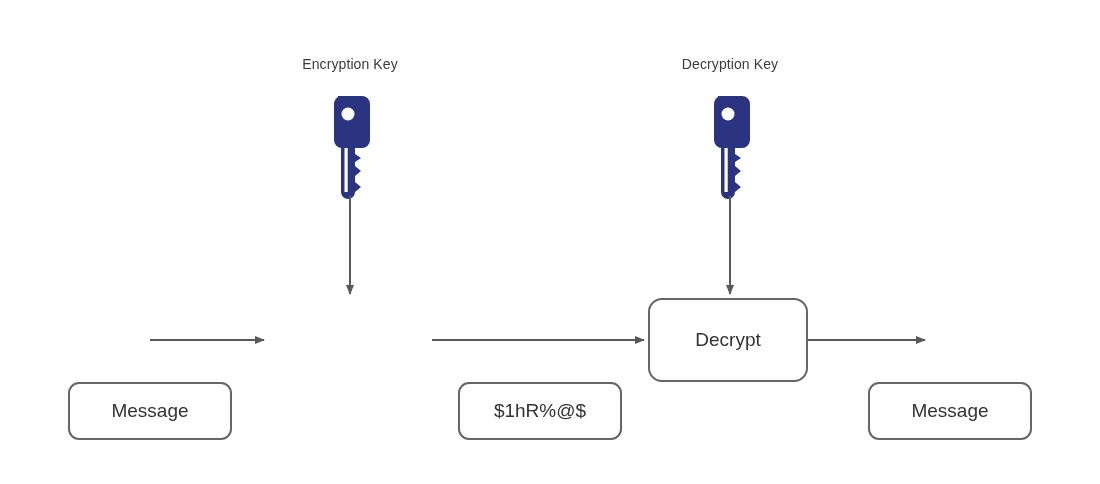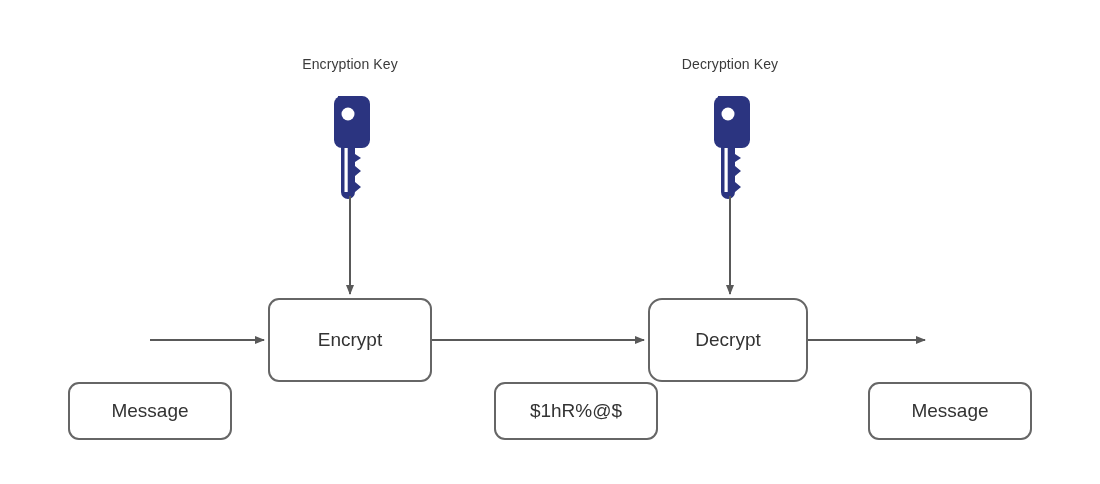--- a/index.html
+++ b/index.html
@@ -50,21 +50,21 @@
     display: flex;
     align-items: center;
     justify-content: center;
     font-size: 19px;
     color: #333333;
     white-space: nowrap;
   }
   #box-encrypt { left: 268px; top: 298px; width: 164px; height: 84px; }
   #box-decrypt { left: 648px; top: 298px; width: 160px; height: 84px; border-radius: 14px; }
   #box-message-in   { left: 68px;  top: 382px; width: 164px; height: 58px; }
-  #box-ciphertext   { left: 458px; top: 382px; width: 164px; height: 58px; margin-left: 36px; }
+  #box-ciphertext   { left: 458px; top: 382px; width: 164px; height: 58px; }
   #box-message-out  { left: 868px; top: 382px; width: 164px; height: 58px; }
 
   
   #connectors {
     position: absolute;
     left: 0;
     top: 0;
     width: 1100px;
     height: 484px;
     pointer-events: none;
@@ -112,21 +112,20 @@
 
     <line x1="432" y1="340" x2="644" y2="340" stroke="#595959" stroke-width="2" marker-end="url(#arrowhead)"></line>
 
     <line x1="808" y1="340" x2="925" y2="340" stroke="#595959" stroke-width="2" marker-end="url(#arrowhead)"></line>
 
     <line x1="350" y1="196" x2="350" y2="294" stroke="#595959" stroke-width="2" marker-end="url(#arrowhead)"></line>
 
     <line x1="730" y1="196" x2="730" y2="294" stroke="#595959" stroke-width="2" marker-end="url(#arrowhead)"></line>
   </svg>
 
-  <div class="node-box" id="box-encrypt">Encrypt</div>
 
   <div class="node-box" id="box-decrypt">Decrypt</div>
 
   <div class="node-box" id="box-message-in">Message</div>
 
   <div class="node-box" id="box-ciphertext">$1hR%@$</div>
 
   <div class="node-box" id="box-message-out">Message</div>
 
 </div>

